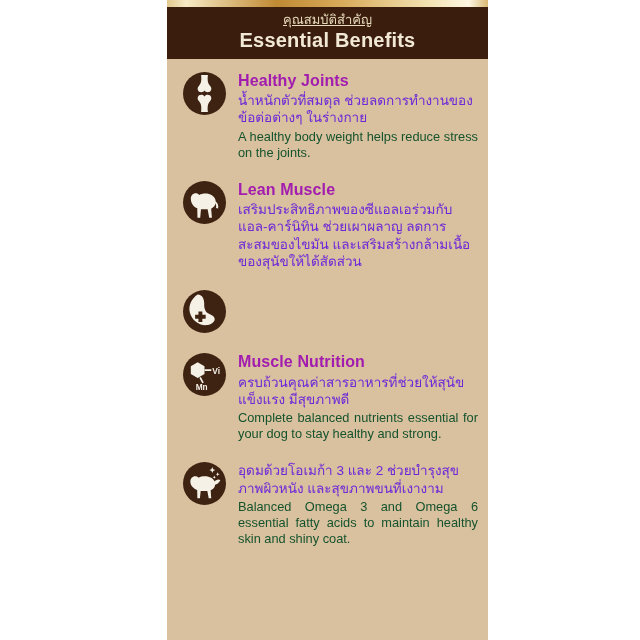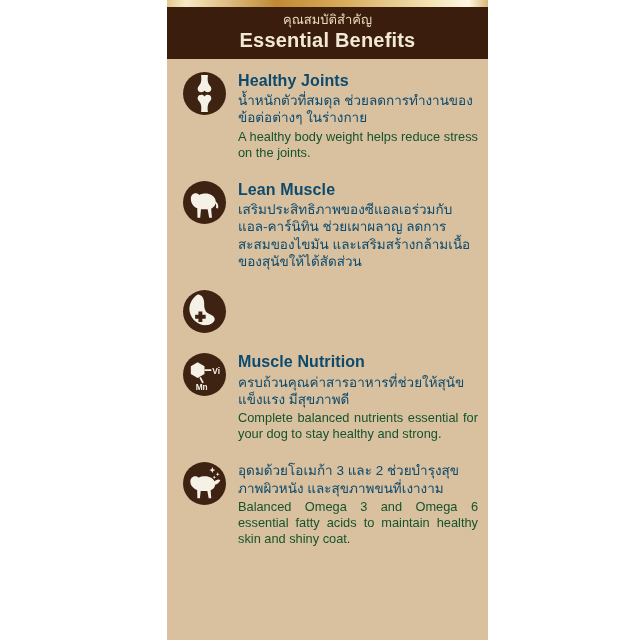--- a/index.html
+++ b/index.html
@@ -12,34 +12,34 @@
     background:#d9c09e;
   }
   .gold-strip{
     height:7px;width:100%;
     background:linear-gradient(90deg,#e3c98f 0%,#f6e9c4 6%,#c08a33 34%,#d8ab5c 55%,#f3e3b4 82%,#fdf6e3 94%,#d9b874 100%);
   }
   .hdr{
     background:#3a1d0d;color:#e9dcbd;text-align:center;
     padding:5px 4px 7px;line-height:1.2;
   }
-  .hdr .th{font-size:13px;display:block;}
+  .hdr .th{font-size:13px;display:block;text-decoration:underline;}
   .hdr .en{font-size:20px;font-weight:bold;display:block;color:#f2e9d4;letter-spacing:.2px;}
   .sections{padding:13px 10px 0 16px;}
   .sec{display:flex;gap:12px;margin-bottom:20px;align-items:flex-start;}
   .ic{
     width:43px;height:43px;border-radius:50%;background:#3f2312;
     flex:0 0 43px;display:block;
   }
   .txt{flex:1;min-width:0;}
   .txt h3{
-    margin:0 0 2px;font-size:16px;line-height:1.15;color:#0c4a6e;
+    margin:0 0 2px;font-size:16px;line-height:1.15;color:#a21caf;
     font-weight:bold;letter-spacing:.1px;
   }
-  .th-body{font-size:13.5px;line-height:1.28;color:#0c4a6e;}
+  .th-body{font-size:13.5px;line-height:1.28;color:#6d28d9;}
   .en-body{
     font-size:12.8px;line-height:1.26;color:#14532d;
     text-align:justify;margin-top:2px;
   }
   svg{display:block;}
 </style>
 </head>
 <body>
 
 <div class="panel">

